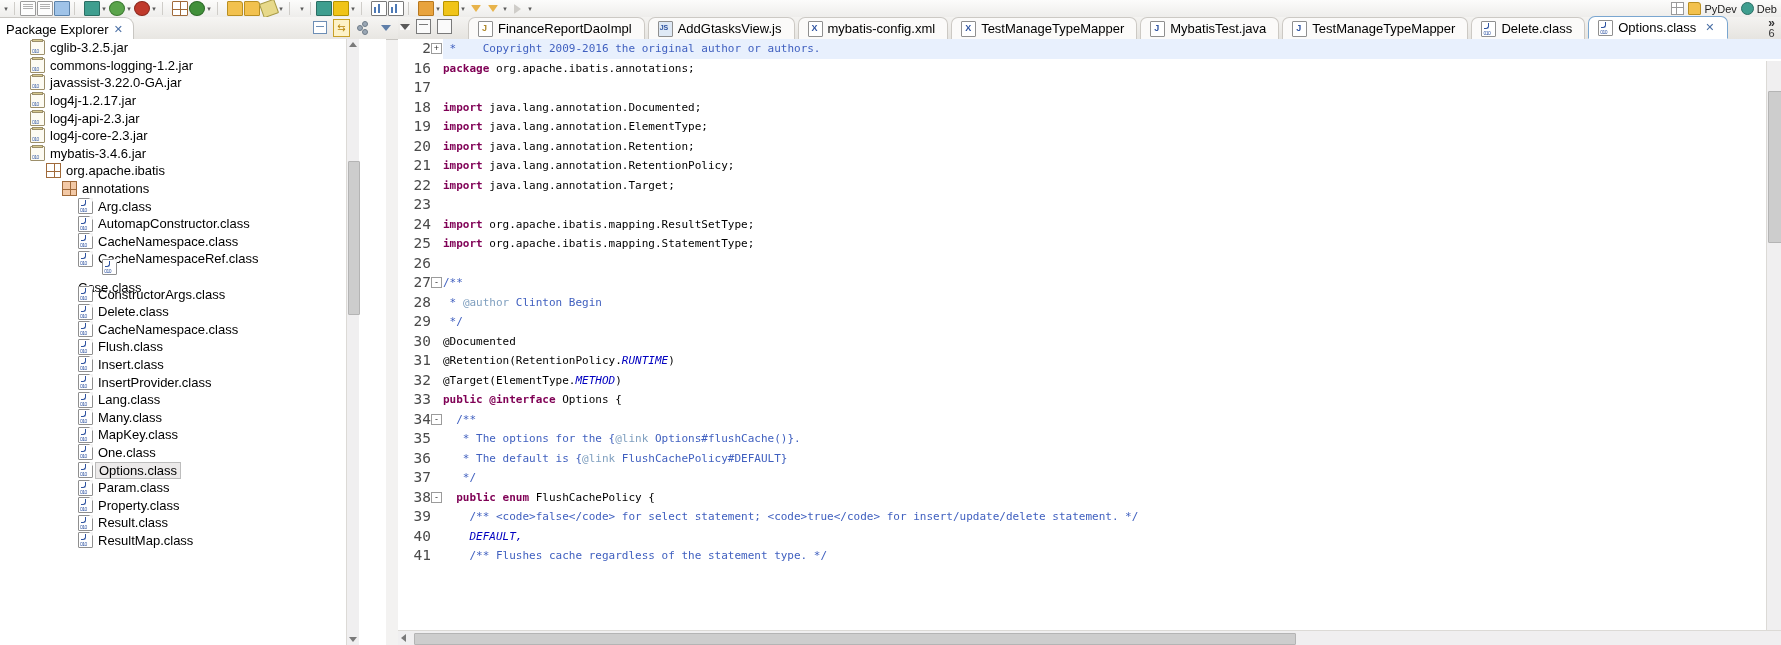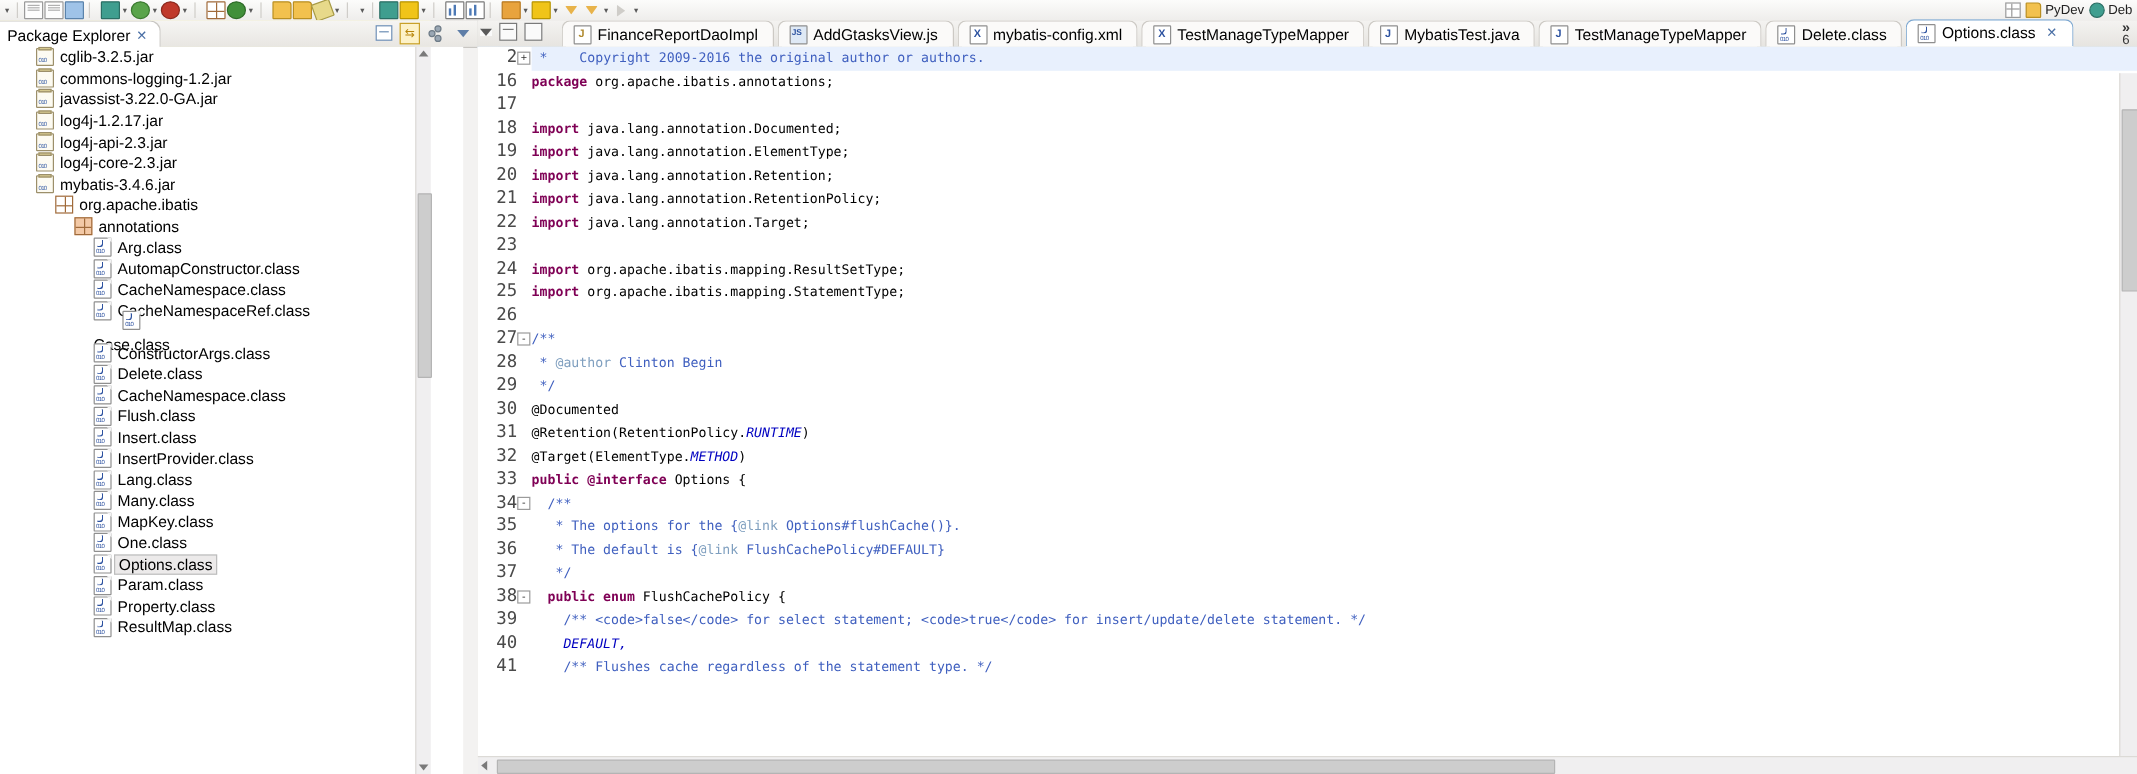--- a/index.html
+++ b/index.html
@@ -506,20 +506,28 @@
             </span>
             <span class="label">Param.class</span>
           </div>
         </div>
         <div class="trow">
           <div class="tl" style="margin-left: 78px;">
             <span class="cls-ico">
               <i></i>
             </span>
             <span class="label">Property.class</span>
+          </div>
+        </div>
+        <div class="trow">
+          <div class="tl" style="margin-left: 78px;">
+            <span class="cls-ico">
+              <i></i>
+            </span>
+            <span class="label">Result.class</span>
           </div>
         </div>
         <div class="trow">
           <div class="tl" style="margin-left: 78px;">
             <span class="cls-ico">
               <i></i>
             </span>
             <span class="label">ResultMap.class</span>
           </div>
         </div>

